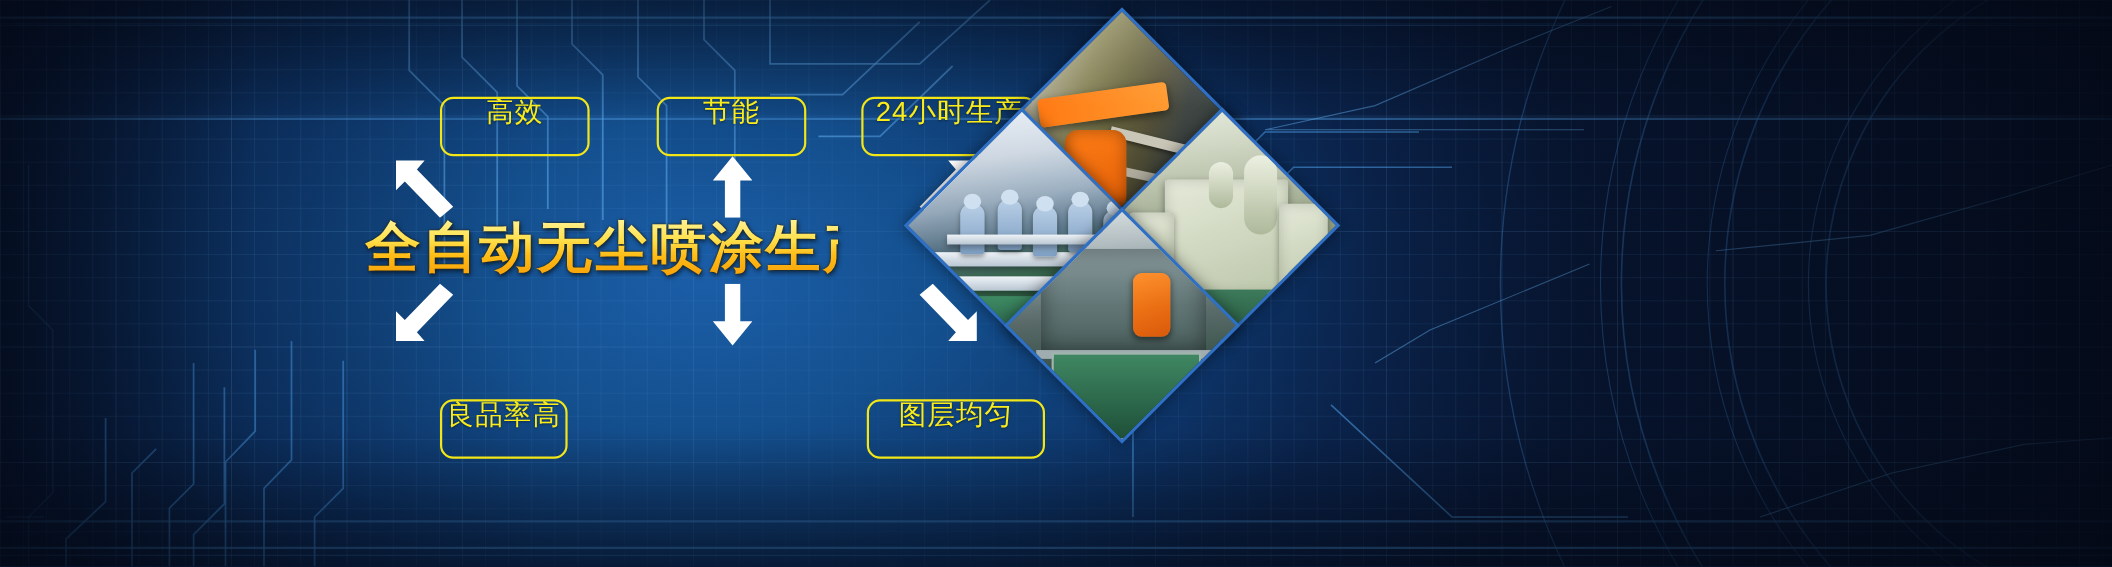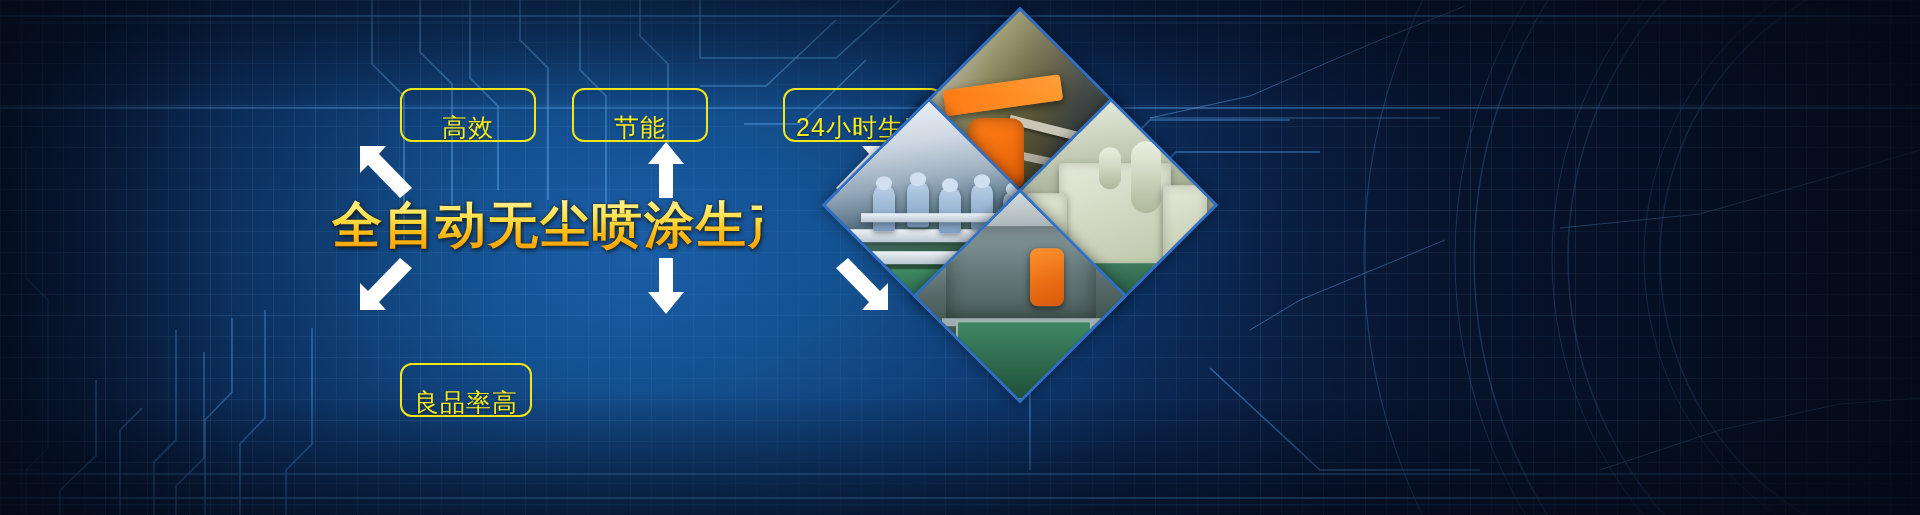--- a/index.html
+++ b/index.html
@@ -40,21 +40,21 @@
   }
   .bg-svg{position:absolute;inset:0;}
 
   
   .cluster{position:absolute;left:0;top:0;width:1020px;height:515px;}
 
   .pill{
     position:absolute;box-sizing:border-box;
     border:2px solid #f2e616;border-radius:12px;
     color:#f9ec1a;font-size:25px;line-height:1;
-    display:flex;align-items:flex-end;justify-content:center;
+    display:flex;align-items:flex-start;justify-content:center;
     letter-spacing:1px;white-space:nowrap;
     text-shadow:0 1px 2px rgba(0,0,0,.45);
     background:rgba(12,50,100,.10);
   }
 
   .title{
     position:absolute;left:332px;top:194px;width:430px;height:62px;
     font-size:50px;font-weight:bold;letter-spacing:2px;line-height:62px;
     text-align:center;white-space:nowrap;
     color:#ffce2e;
@@ -218,21 +218,21 @@
       <path d="M6 470 L40 470"></path>
     </g>
   </svg>
   <div class="bg-vignette"></div>
 
   <div class="cluster">
 
     <div class="pill" style="left:400px;top:88px;width:136px;height:54px;">
       <span>高效</span>
     </div>
-    <div class="pill" style="left:572px;top:88px;width:136px;height:54px;">
+    <div class="pill" style="left:597px;top:88px;width:136px;height:54px;">
       <span>节能</span>
     </div>
     <div class="pill" style="left:783px;top:88px;width:160px;height:54px;">
       <span>24小时生产</span>
     </div>
 
     <svg class="arrow" style="left:352px;top:140px;" width="70" height="58" viewBox="0 0 70 58">
       <path d="M8 6 L34 6 L27 14 L60 48 L48 58 L16 25 L8 33 Z" fill="#ffffff"></path>
     </svg>
     <svg class="arrow" style="left:648px;top:140px;" width="36" height="58" viewBox="0 0 36 58">
@@ -248,22 +248,25 @@
     <svg class="arrow" style="left:352px;top:258px;" width="70" height="58" viewBox="0 0 70 58">
       <path d="M8 52 L34 52 L27 44 L60 10 L48 0 L16 33 L8 25 Z" fill="#ffffff"></path>
     </svg>
     <svg class="arrow" style="left:648px;top:258px;" width="36" height="58" viewBox="0 0 36 58">
       <path d="M18 56 L36 34 L25 34 L25 0 L11 0 L11 34 L0 34 Z" fill="#ffffff"></path>
     </svg>
     <svg class="arrow" style="left:826px;top:258px;" width="70" height="58" viewBox="0 0 70 58">
       <path d="M62 52 L36 52 L43 44 L10 10 L22 0 L54 33 L62 25 Z" fill="#ffffff"></path>
     </svg>
 
-    <div class="pill" style="left:400px;top:363px;width:132px;height:54px;">
+    <div class="pill" style="left:400px;top:363px;width:116px;height:54px;">
       <span>良品率高</span>
+    </div>
+    <div class="pill" style="left:788px;top:363px;width:162px;height:54px;">
+      <span>图层均匀</span>
     </div>
   </div>
 
   <div class="collage">
 
     <div class="dia d-top">
       <div class="ph ph-robot">
         <div class="s1"></div>
           <div class="s2"></div>
           <div class="s3"></div>

